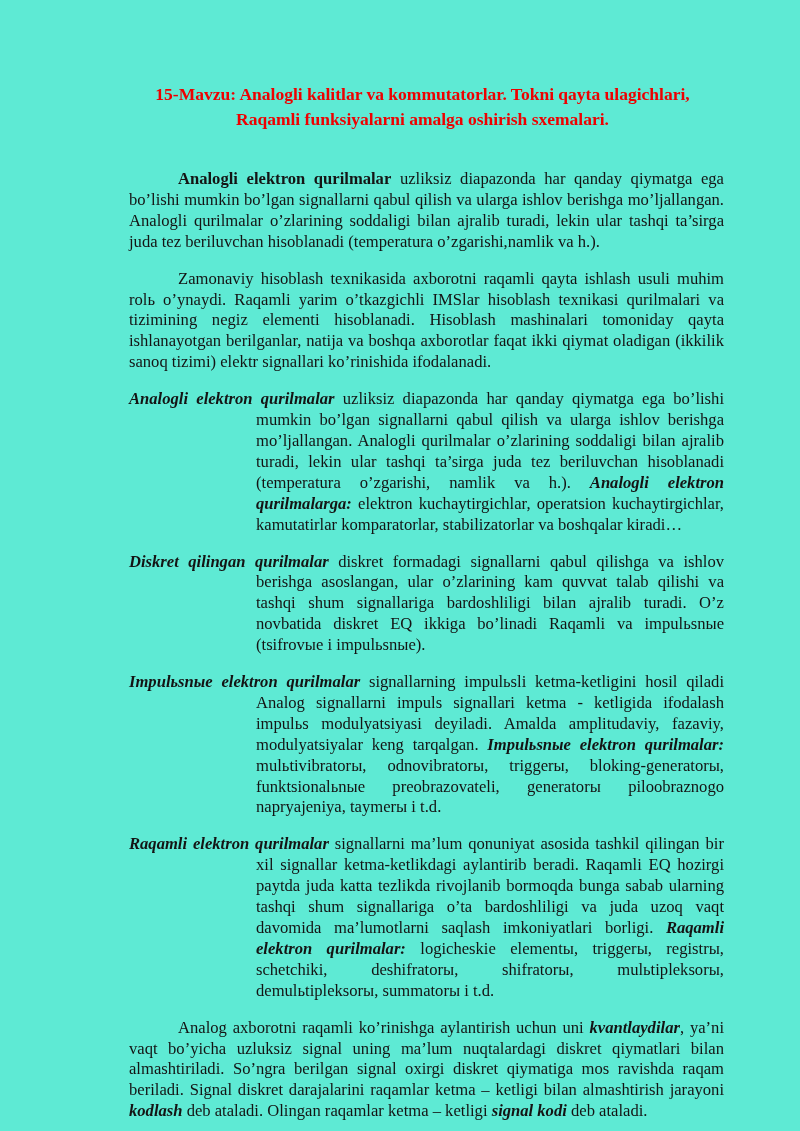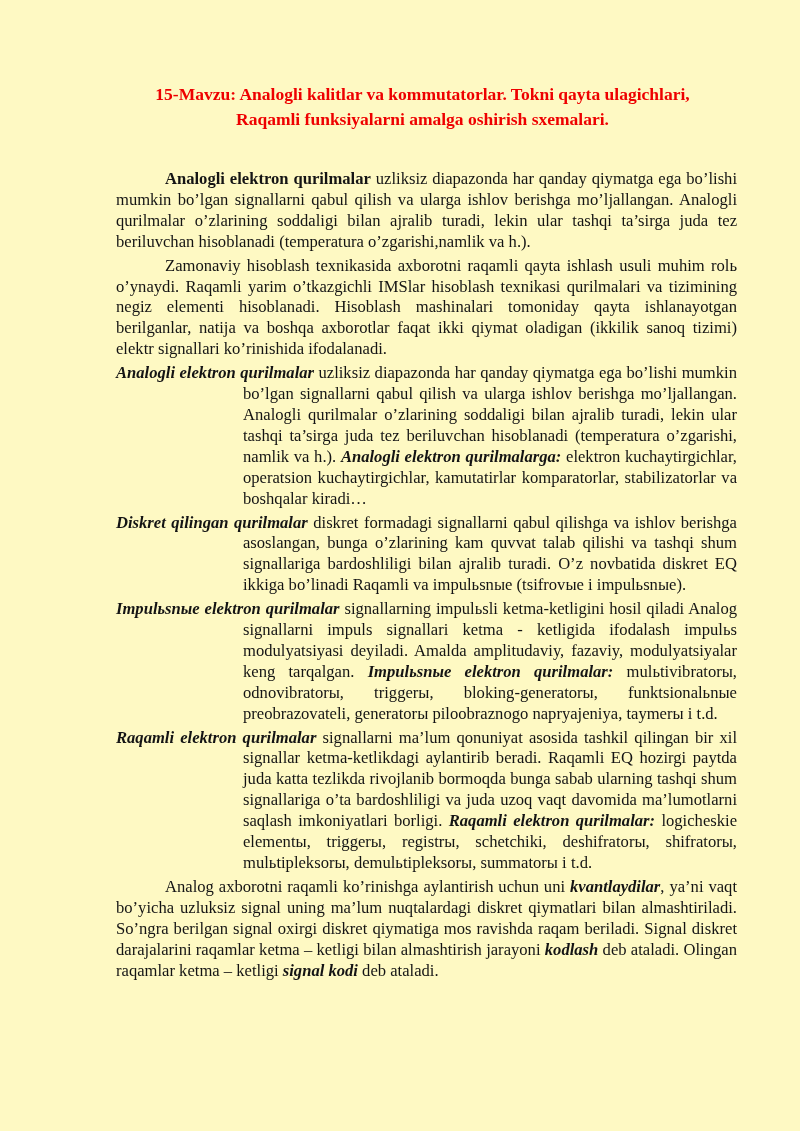--- a/index.html
+++ b/index.html
@@ -4,21 +4,21 @@
 <style>
   html, body {
     margin: 0;
     padding: 0;
     background: #ffffff;
   }
   .page {
     position: relative;
     width: 800px;
     height: 1131px;
-    background: #fef9c3;
+    background: #5eead4;
     overflow: hidden;
     font-family: "Liberation Serif", "DejaVu Serif", serif;
     color: #141414;
   }
   .doc-title {
     padding-top: 82px;
     margin-left: 100px;
     margin-right: 55px;
     text-align: center;
     color: var(--title-color, #ee0000);
@@ -26,21 +26,21 @@
     font-size: 17.5px;
     line-height: 25px;
   }
   .doc-body {
     margin: 37px 60px 0 113px;
     font-size: 16.6px;
     line-height: 20.9px;
     text-align: justify;
   }
   p.para {
-    margin: 3px;
+    margin: 16px;
     padding: 0;
   }
   p.indent {
     text-indent: 49px;
   }
   p.hanging {
     padding-left: 127px;
     text-indent: -127px;
   }
   .b { font-weight: bold; }
@@ -51,18 +51,18 @@
 
 <div class="page">
   <div class="doc-title">
     <div>15-Mavzu: Analogli kalitlar va kommutatorlar. Tokni qayta ulagichlari,</div>
     <div>Raqamli funksiyalarni amalga oshirish sxemalari.</div>
   </div>
   <div class="doc-body">
     <p class="para indent"><span class="b">Analogli elektron qurilmalar</span><span> uzliksiz diapazonda har qanday qiymatga ega bo’lishi mumkin bo’lgan signallarni qabul qilish va ularga ishlov berishga mo’ljallangan. Analogli qurilmalar o’zlarining soddaligi bilan ajralib turadi, lekin ular tashqi ta’sirga juda tez beriluvchan hisoblanadi (temperatura o’zgarishi,namlik va h.).</span></p>
     <p class="para indent"><span>Zamonaviy hisoblash texnikasida axborotni  raqamli qayta ishlash  usuli muhim rolь o’ynaydi. Raqamli yarim o’tkazgichli IMSlar hisoblash texnikasi qurilmalari va tizimining negiz elementi hisoblanadi. Hisoblash mashinalari tomoniday qayta ishlanayotgan berilganlar, natija va boshqa axborotlar faqat ikki qiymat oladigan (ikkilik sanoq tizimi) elektr signallari ko’rinishida ifodalanadi.</span></p>
     <p class="para hanging"><span class="b i">Analogli elektron qurilmalar</span><span> uzliksiz diapazonda har qanday qiymatga ega bo’lishi mumkin bo’lgan signallarni qabul qilish va ularga ishlov berishga mo’ljallangan. Analogli qurilmalar o’zlarining soddaligi bilan ajralib turadi, lekin ular tashqi ta’sirga juda tez beriluvchan hisoblanadi (temperatura o’zgarishi, namlik va h.). </span><span class="b i">Analogli elektron qurilmalarga:</span><span> elektron kuchaytirgichlar, operatsion kuchaytirgichlar, kamutatirlar komparatorlar, stabilizatorlar va boshqalar kiradi…</span></p>
-    <p class="para hanging"><span class="b i">Diskret qilingan qurilmalar</span><span> diskret formadagi signallarni qabul qilishga va ishlov berishga asoslangan, bunga o’zlarining kam quvvat talab qilishi va tashqi shum signallariga bardoshliligi bilan ajralib turadi. O’z novbatida diskret EQ ikkiga bo’linadi Raqamli va impulьsnыe  (tsifrovыe i impulьsnыe).</span></p>
+    <p class="para hanging"><span class="b i">Diskret qilingan qurilmalar</span><span> diskret formadagi signallarni qabul qilishga va ishlov berishga asoslangan, ular o’zlarining kam quvvat talab qilishi va tashqi shum signallariga bardoshliligi bilan ajralib turadi. O’z novbatida diskret EQ ikkiga bo’linadi Raqamli va impulьsnыe  (tsifrovыe i impulьsnыe).</span></p>
     <p class="para hanging"><span class="b i">Impulьsnыe elektron qurilmalar</span><span> signallarning impulьsli ketma-ketligini hosil qiladi Analog signallarni impuls signallari ketma - ketligida ifodalash impulьs modulyatsiyasi deyiladi. Amalda amplitudaviy, fazaviy, modulyatsiyalar keng tarqalgan. </span><span class="b i">Impulьsnыe elektron qurilmalar:</span><span> mulьtivibratorы, odnovibratorы, triggerы, bloking-generatorы, funktsionalьnыe preobrazovateli, generatorы piloobraznogo napryajeniya, taymerы i t.d.</span></p>
     <p class="para hanging"><span class="b i">Raqamli elektron qurilmalar</span><span> signallarni ma’lum  qonuniyat asosida tashkil qilingan bir xil signallar ketma-ketlikdagi aylantirib beradi. Raqamli EQ hozirgi paytda juda katta tezlikda rivojlanib bormoqda bunga sabab ularning tashqi shum signallariga o’ta bardoshliligi va juda uzoq vaqt davomida ma’lumotlarni saqlash imkoniyatlari borligi. </span><span class="b i">Raqamli elektron qurilmalar:</span><span> logicheskie elementы, triggerы, registrы, schetchiki, deshifratorы, shifratorы, mulьtipleksorы, demulьtipleksorы, summatorы i t.d.</span></p>
     <p class="para indent"><span>Analog axborotni raqamli ko’rinishga  aylantirish uchun uni </span><span class="b i">kvantlaydilar</span><span>, ya’ni vaqt bo’yicha uzluksiz signal uning ma’lum nuqtalardagi diskret qiymatlari bilan almashtiriladi. So’ngra berilgan signal oxirgi diskret qiymatiga mos ravishda raqam beriladi. Signal diskret darajalarini raqamlar ketma – ketligi bilan almashtirish jarayoni </span><span class="b i">kodlash</span><span> deb ataladi. Olingan raqamlar ketma – ketligi </span><span class="b i">signal kodi</span><span> deb ataladi.</span></p>
   </div>
 </div>
 
 </body></html>

